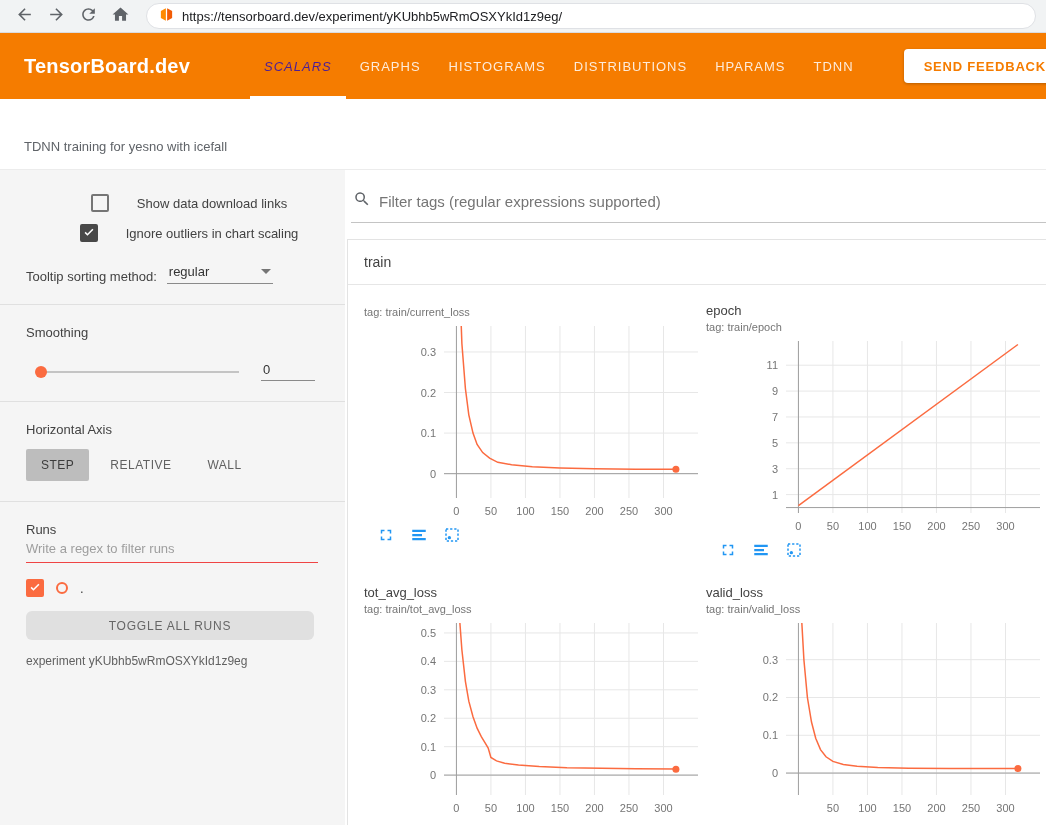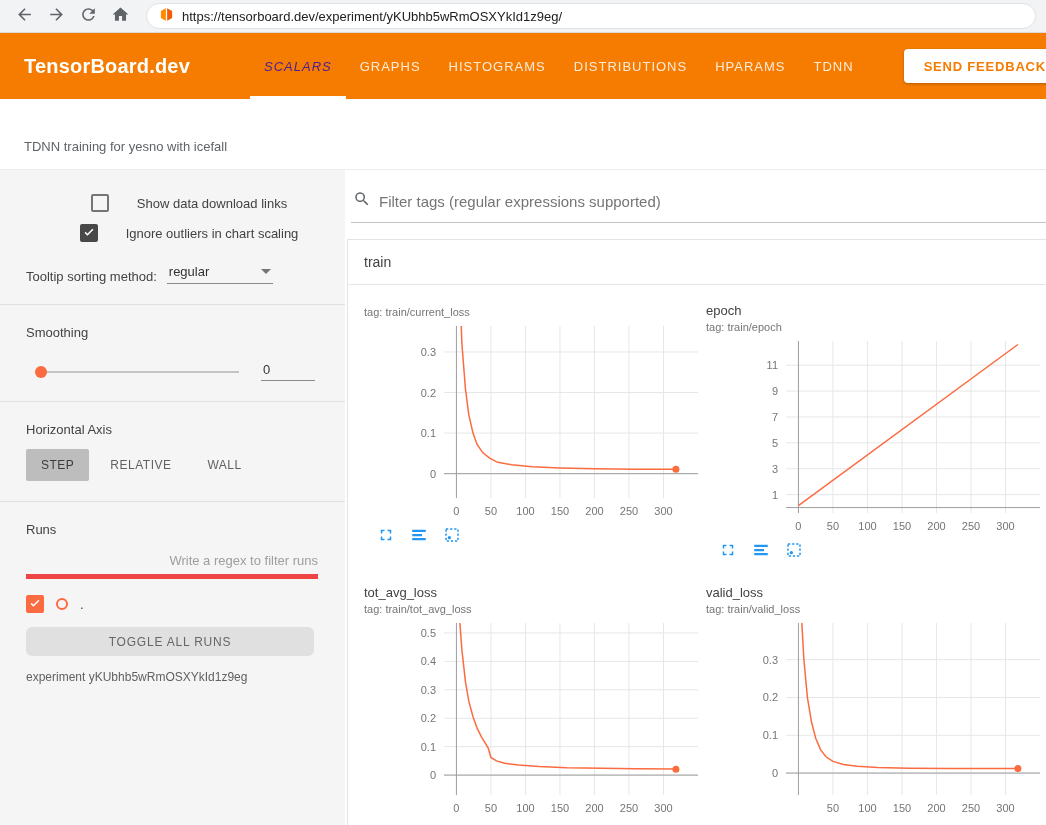--- a/index.html
+++ b/index.html
@@ -58,23 +58,23 @@
   .slider { flex:1; height:2px; background:#c4c4c4; position:relative; }
   .slider .knob { position:absolute; left:-5px; top:-5px; width:12px; height:12px;
     border-radius:50%; background:#fb6b40; cursor:pointer; }
   .smooth-val { width:54px; margin-left:22px; border-bottom:1px solid #8a8a8a;
     padding:0 2px 3px 2px; color:#333; }
   .axis-btns { display:flex; gap:6px; margin:12px 0 0 26px; }
   .axis-btn { border:none; background:transparent; padding:9px 15px; font-size:12px;
     letter-spacing:.5px; color:#616161; border-radius:2px; cursor:pointer;
     font-family:"Liberation Sans", sans-serif; }
   .axis-btn.active { background:#bdbdbd; color:#3c3c3c; }
-  .runs-filter { display:block; width:292px; margin:12px 0 0 26px; border:none; outline:none;
-    background:transparent; border-bottom:5px solid #ef4444; padding:4px 0 6px 0;
-    font-size:13px; color:#333; font-family:"Liberation Sans", sans-serif;text-align:right; }
+  .runs-filter { display:block; width:292px; margin:0 0 0 26px; border:none; outline:none;
+    background:transparent; border-bottom:1px solid #ef4444; padding:4px 0 6px 0;
+    font-size:13px; color:#333; font-family:"Liberation Sans", sans-serif; }
   .runs-filter::placeholder { color:#9e9e9e; }
   .run-row { display:flex; align-items:center; gap:12px; margin:16px 0 0 26px; }
   .run-ring { width:12px; height:12px; border:2px solid #fb6b40; border-radius:50%; flex:none; }
   .toggle-btn { display:block; width:288px; margin:14px 0 0 26px; height:29px;
     background:#e0e0e0; border:none; border-radius:6px; color:#666; font-size:12px;
     letter-spacing:.8px; cursor:pointer; font-family:"Liberation Sans", sans-serif; }
   .exp-caption { margin:14px 0 0 26px; font-size:12px; color:#616161; }
 
   
   .main { flex:1; background:#fff; padding-top:14px; overflow:hidden; }

